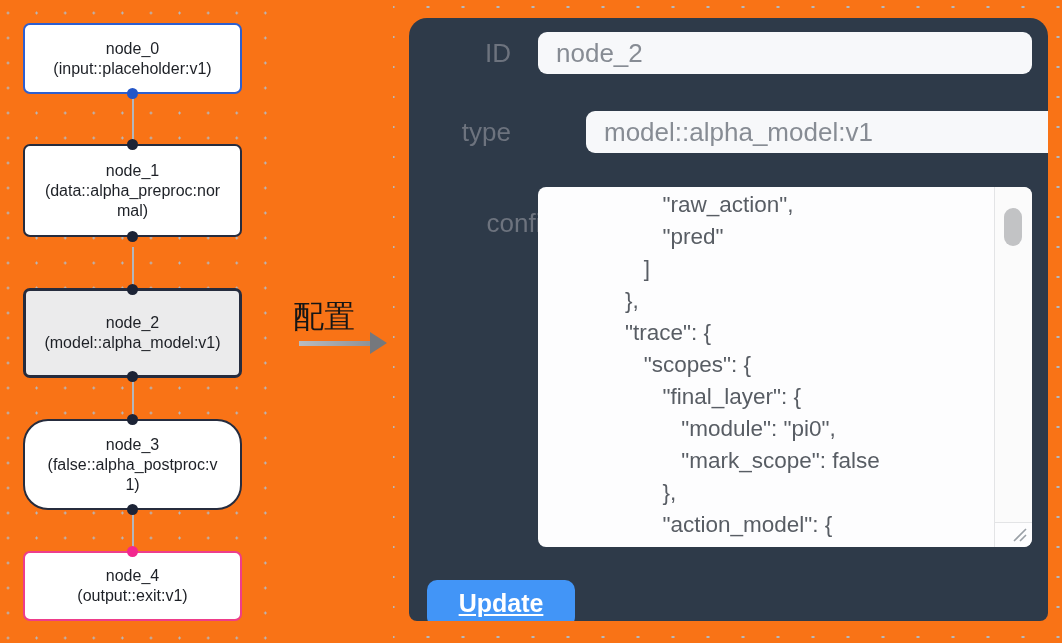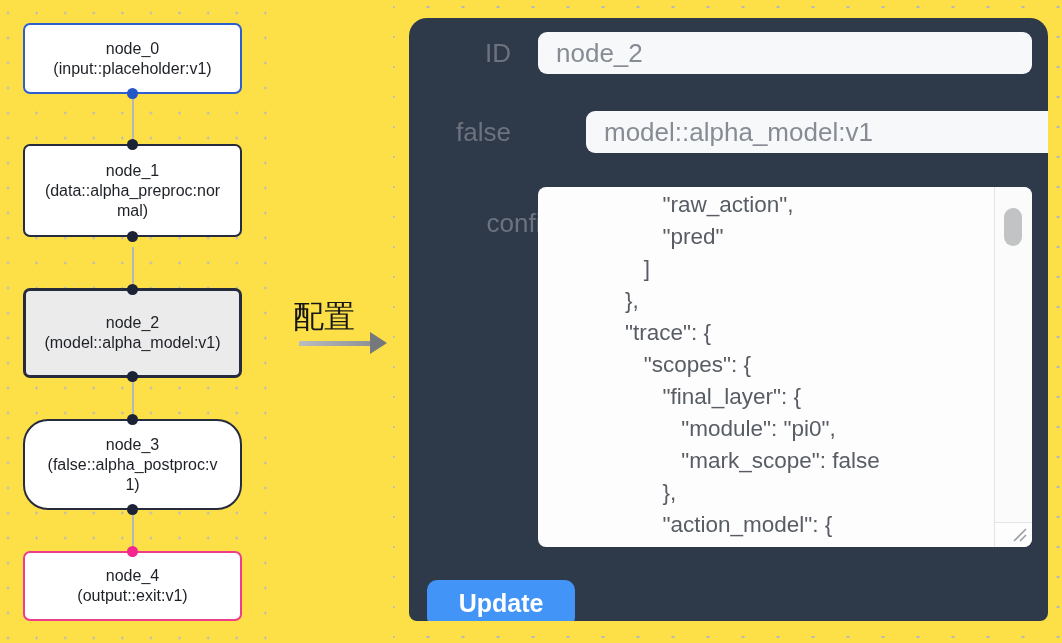--- a/index.html
+++ b/index.html
@@ -1,17 +1,17 @@
 <!DOCTYPE html>
 <html style="--panel-bg: #2e3a49; --accent-blue: #4295f7; --node-blue: #2d5fd0; --node-dark: #262c3e; --node-pink: #ee3d8b; --node-selected-bg: #ebebec; --handle-blue: #2456c8; --handle-dark: #1c2336; --handle-pink: #f3278f; --edge-gray: #b3b6bc; --dot-gray: #b5b9bf; --field-bg: #f7f8fa; --field-text: #878c94; --label-text: #6d737e; --editor-text: #585d64;"><head>
 <meta charset="utf-8">
 <style>
   html,body{margin:0;padding:0;background:#ffffff;}
   *{box-sizing:border-box;font-family:"Liberation Sans","DejaVu Sans",sans-serif;}
-  #stage{position:relative;width:1062px;height:643px;background:#fde047;overflow:hidden;}
+  #stage{position:relative;width:1062px;height:643px;background:#f97316;overflow:hidden;}
 
   
   .dots{position:absolute;top:0;height:643px;
     background-image:radial-gradient(circle,var(--dot-gray) 1.2px,transparent 1.4px);}
   #canvas-left{left:0;width:272px;background-size:28.6px 25px;background-position:-6.3px .5px;}
   #canvas-right{left:393px;width:669px;background-size:35px 30px;background-position:-17.5px -8px;}
 
   
   .edge{position:absolute;left:132px;width:2px;background:var(--edge-gray);z-index:1;}
   #edge-0{top:94px;height:62px;}
@@ -61,21 +61,21 @@
     border-left:1px solid #e3e4e6;border-top-right-radius:8px;}
   #config-scroll-thumb{position:absolute;left:9px;top:21px;width:18px;height:38px;border-radius:9px;
     background:#c2c3c5;}
   #config-resize{position:absolute;right:0;bottom:0;width:38px;height:25px;background:#fdfdfe;
     border-left:1px solid #e3e4e6;border-top:1px solid #e3e4e6;border-bottom-right-radius:8px;cursor:nwse-resize;}
   #config-resize svg{position:absolute;right:3px;bottom:3px;}
 
   
   #update-button{position:absolute;left:18px;top:562px;width:148px;height:47px;border:none;
     background:var(--accent-blue);color:#ffffff;font-size:25px;font-weight:600;border-radius:10px;
-    cursor:pointer;}
+    cursor:pointer;text-decoration:underline;}
 </style>
 </head>
 <body>
 
 <div id="stage">
 
   <div id="canvas-left" class="dots"></div>
   <div id="canvas-right" class="dots"></div>
 
   <div id="edge-0" class="edge"></div>
@@ -117,21 +117,21 @@
   </div>
 
   <div id="annotation-label">配置</div>
   <div id="annotation-arrow-shaft"></div>
   <div id="annotation-arrow-head"></div>
 
   <div id="panel">
     <div id="label-id" class="panel-label">ID</div>
     <input id="input-id" class="panel-input" value="node_2" style="">
 
-    <div id="label-type" class="panel-label">false</div>
+    <div id="label-type" class="panel-label">type</div>
     <input id="input-type" class="panel-input" value="model::alpha_model:v1" style="">
 
     <div id="label-config" class="panel-label">config</div>
     <div id="config-editor">
       <div id="config-text">                  "raw_action",
                   "pred"
                ]
             },
             "trace": {
                "scopes": {

